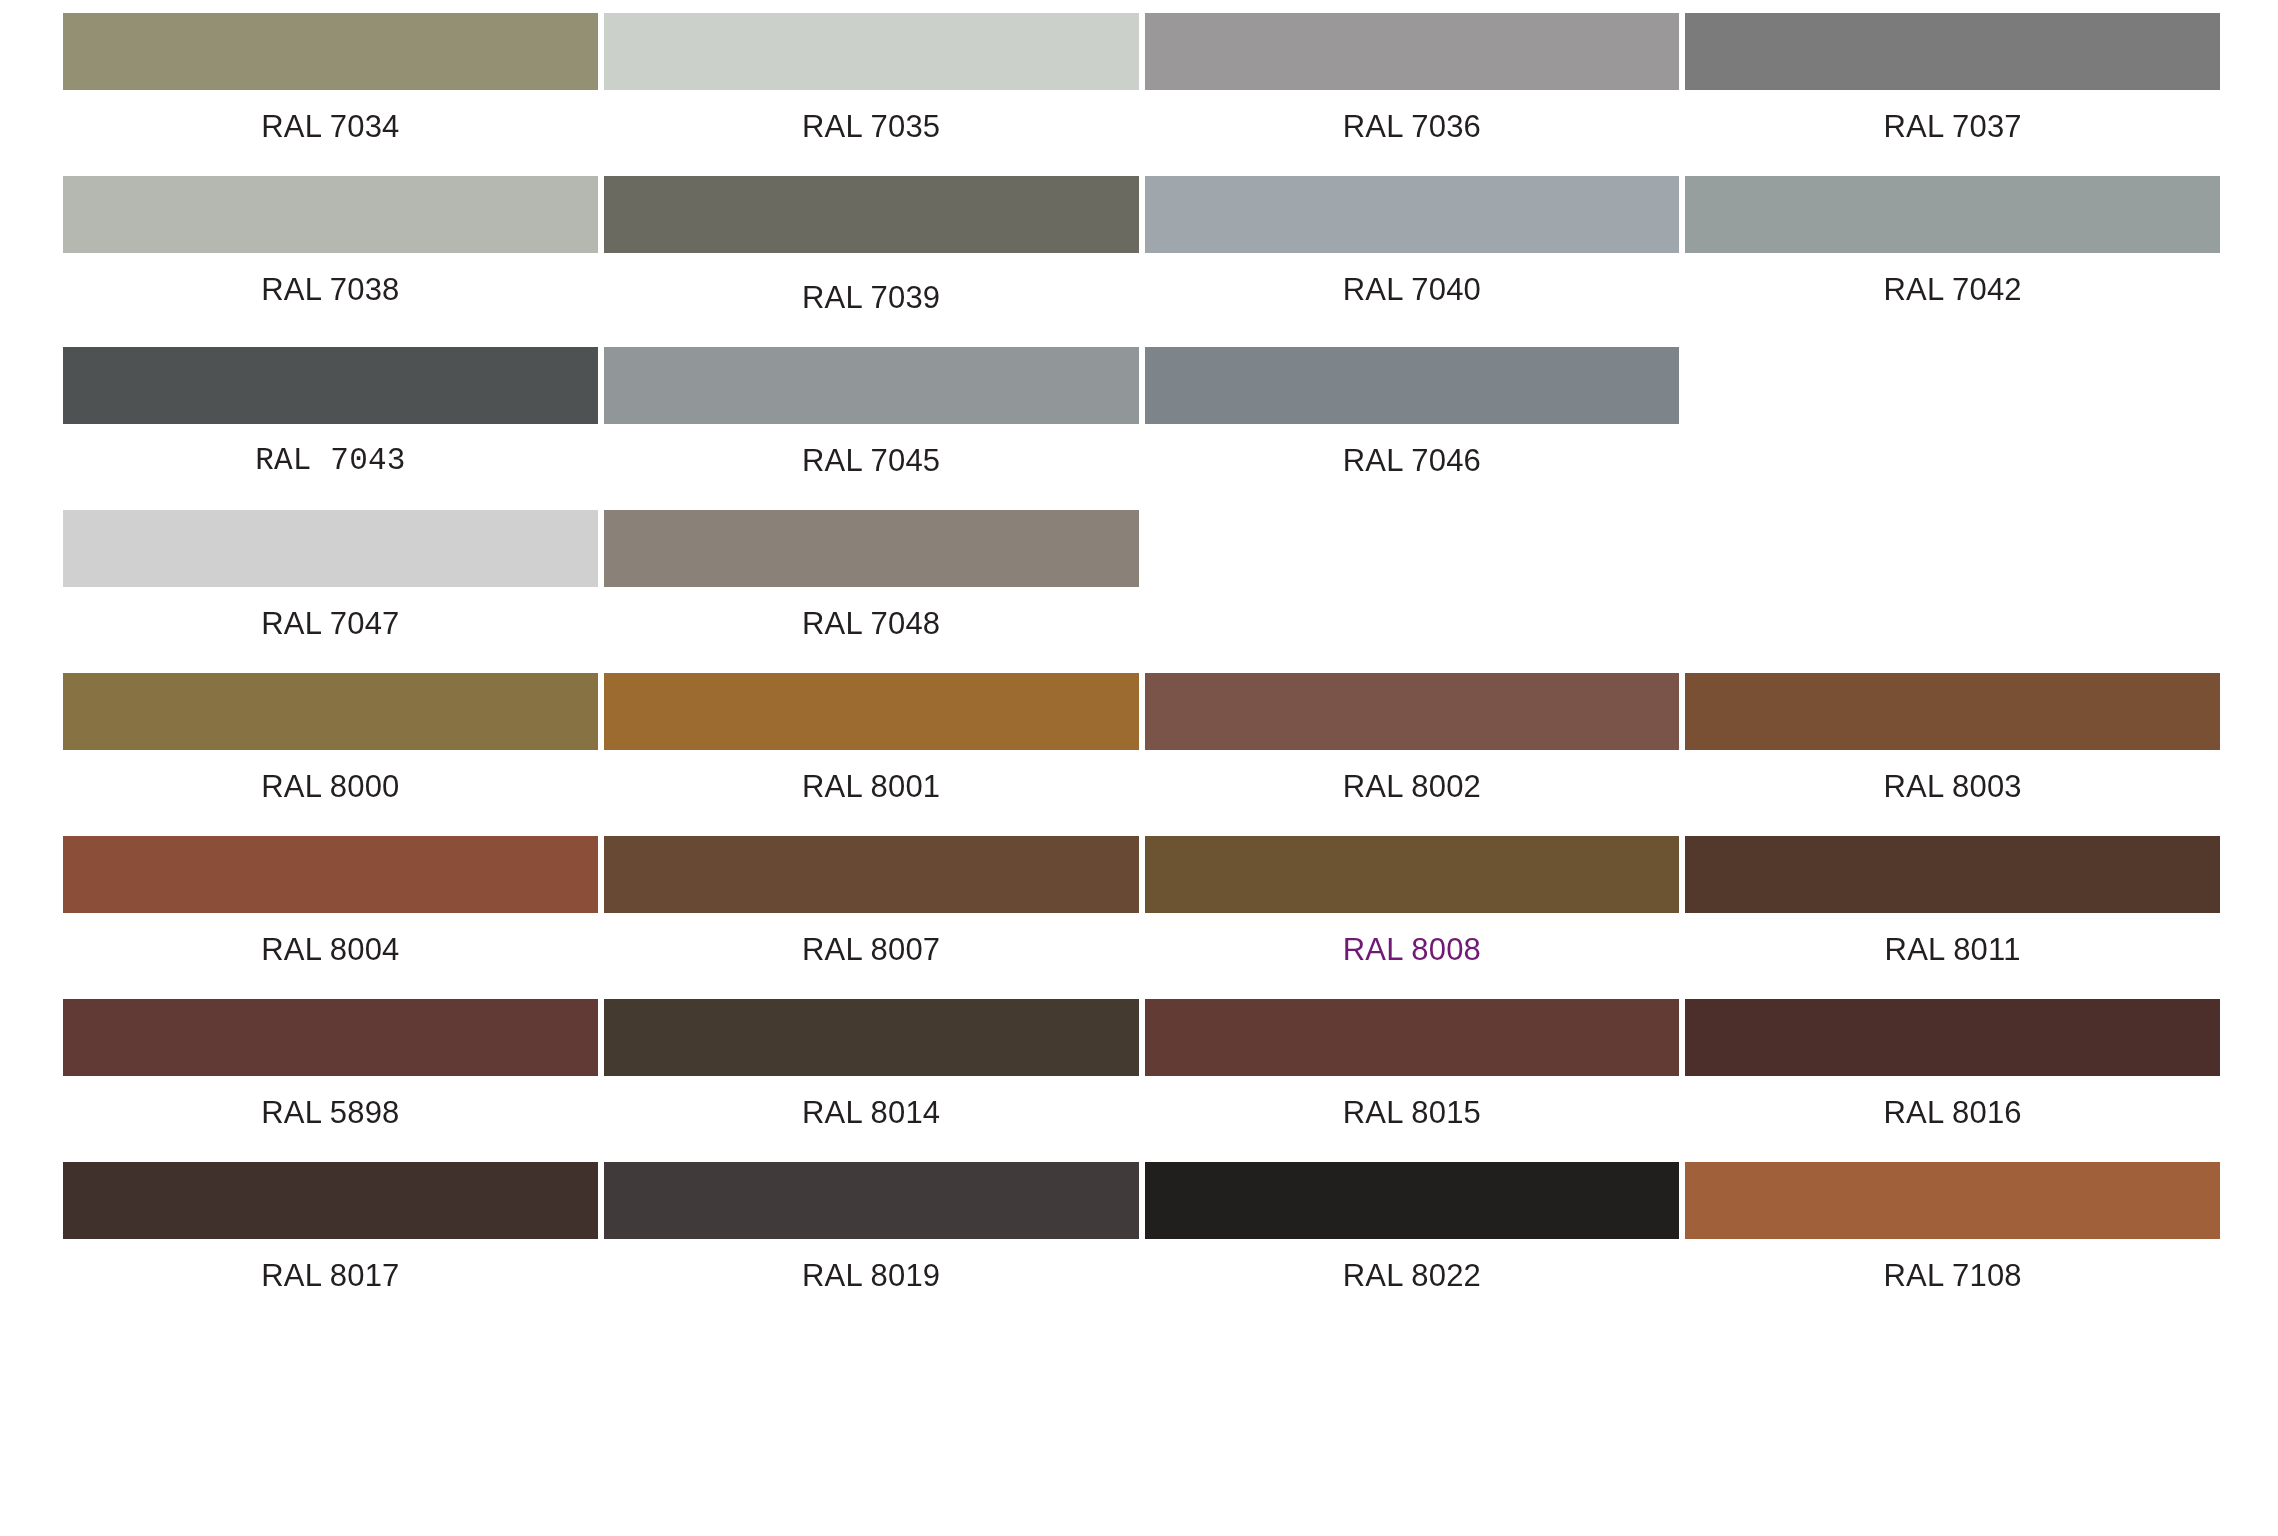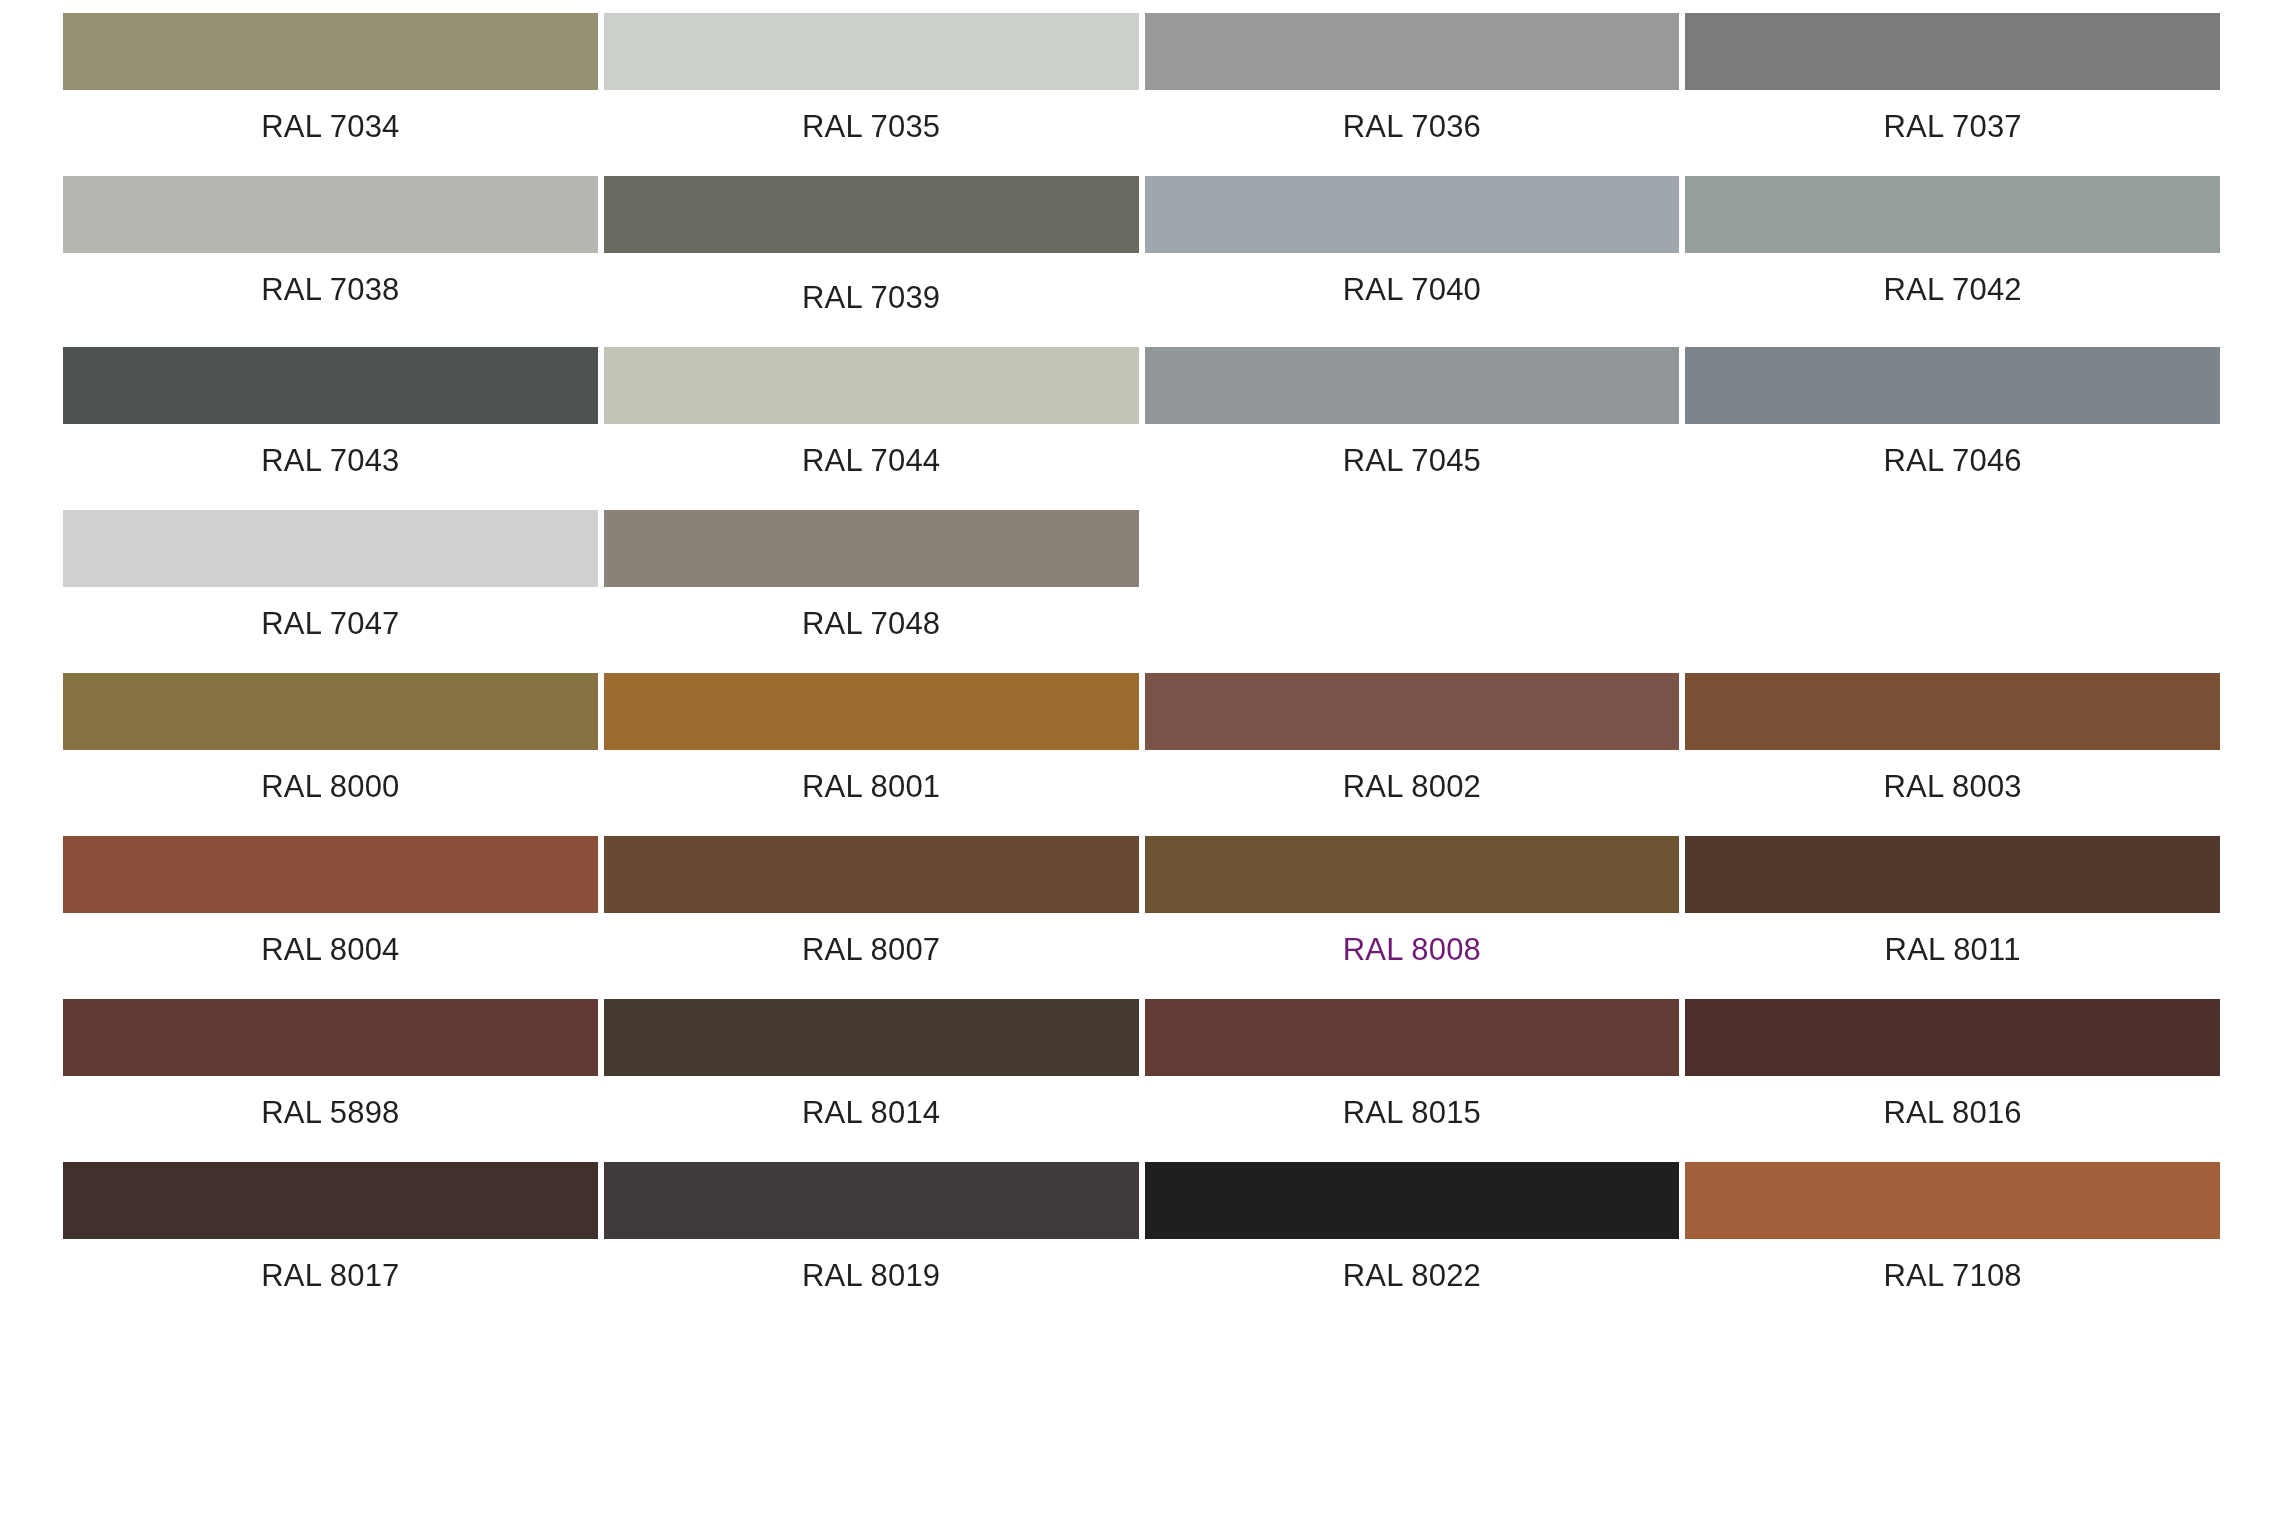--- a/index.html
+++ b/index.html
@@ -90,25 +90,21 @@
         <span class="swatch-label" style="color: rgb(35, 31, 32);">RAL 7040</span>
       </div>
       <div class="swatch-cell">
         <span class="swatch-chip" style="background-color: rgb(150, 158, 158);"></span>
         <span class="swatch-label" style="color: rgb(35, 31, 32);">RAL 7042</span>
       </div>
     </div>
     <div class="swatch-row">
       <div class="swatch-cell">
         <span class="swatch-chip" style="background-color: rgb(78, 82, 82);"></span>
-        <span class="swatch-label" style="color: rgb(35, 31, 32);">RAL 7043</span>
-      </div>
-      <div class="swatch-cell">
-        <span class="swatch-chip" style="background-color: rgb(195, 196, 184);"></span>
-        <span class="swatch-label" style="color: rgb(35, 31, 32);">RAL 7044</span>
+        <span class="swatch-label" style="color: rgb(35, 31, 32); font-family: Liberation Mono, monospace;">RAL 7043</span>
       </div>
       <div class="swatch-cell">
         <span class="swatch-chip" style="background-color: rgb(145, 150, 153);"></span>
         <span class="swatch-label" style="color: rgb(35, 31, 32);">RAL 7045</span>
       </div>
       <div class="swatch-cell">
         <span class="swatch-chip" style="background-color: rgb(125, 133, 139);"></span>
         <span class="swatch-label" style="color: rgb(35, 31, 32);">RAL 7046</span>
       </div>
     </div>

